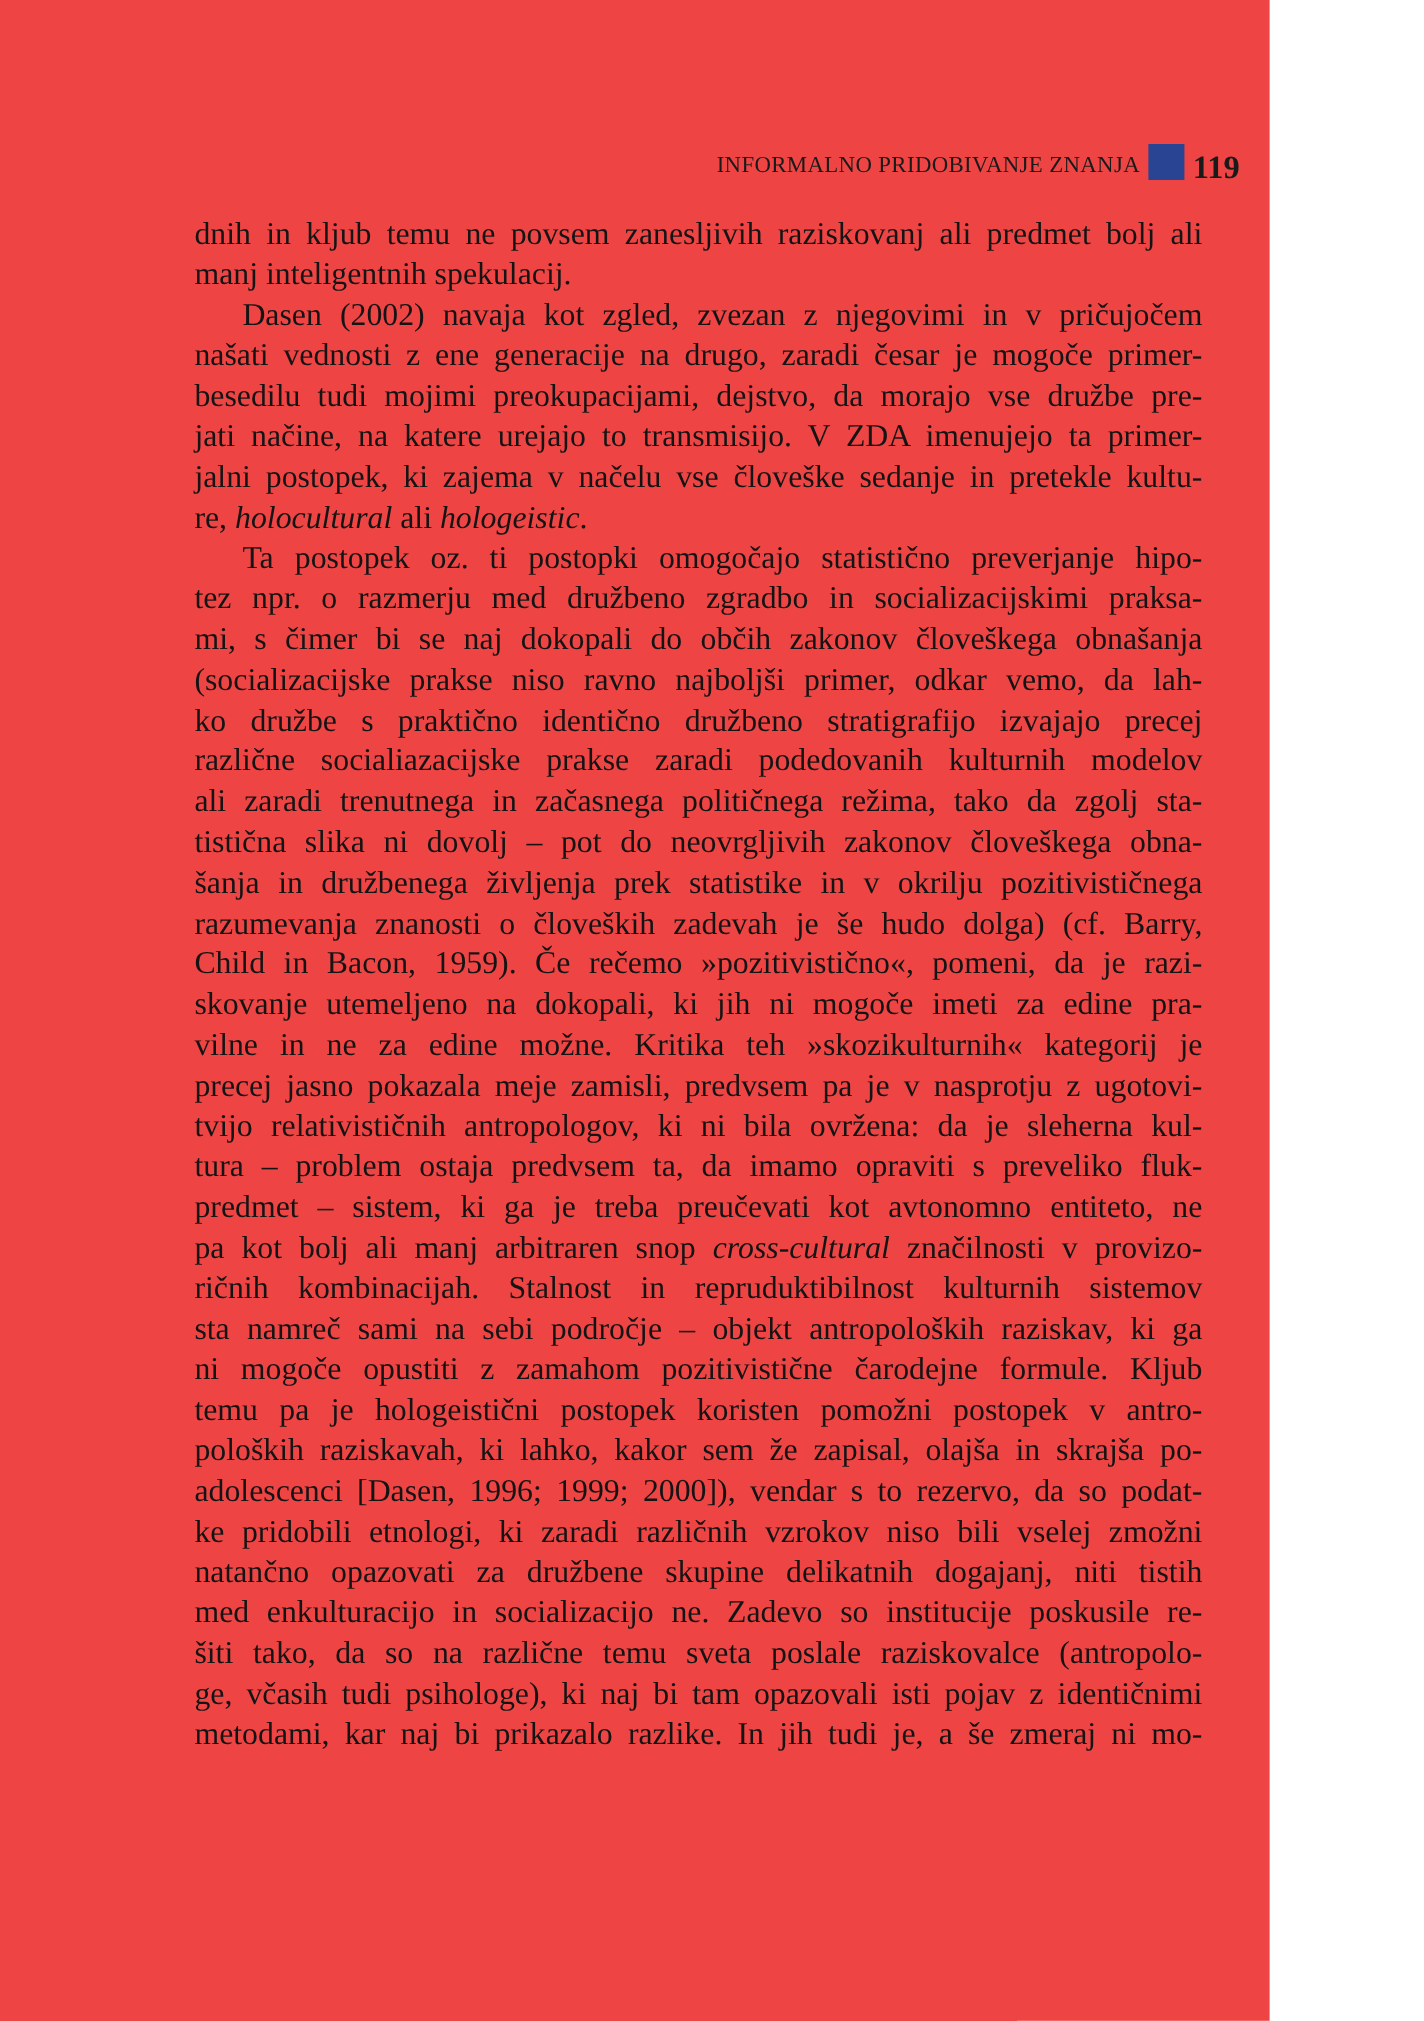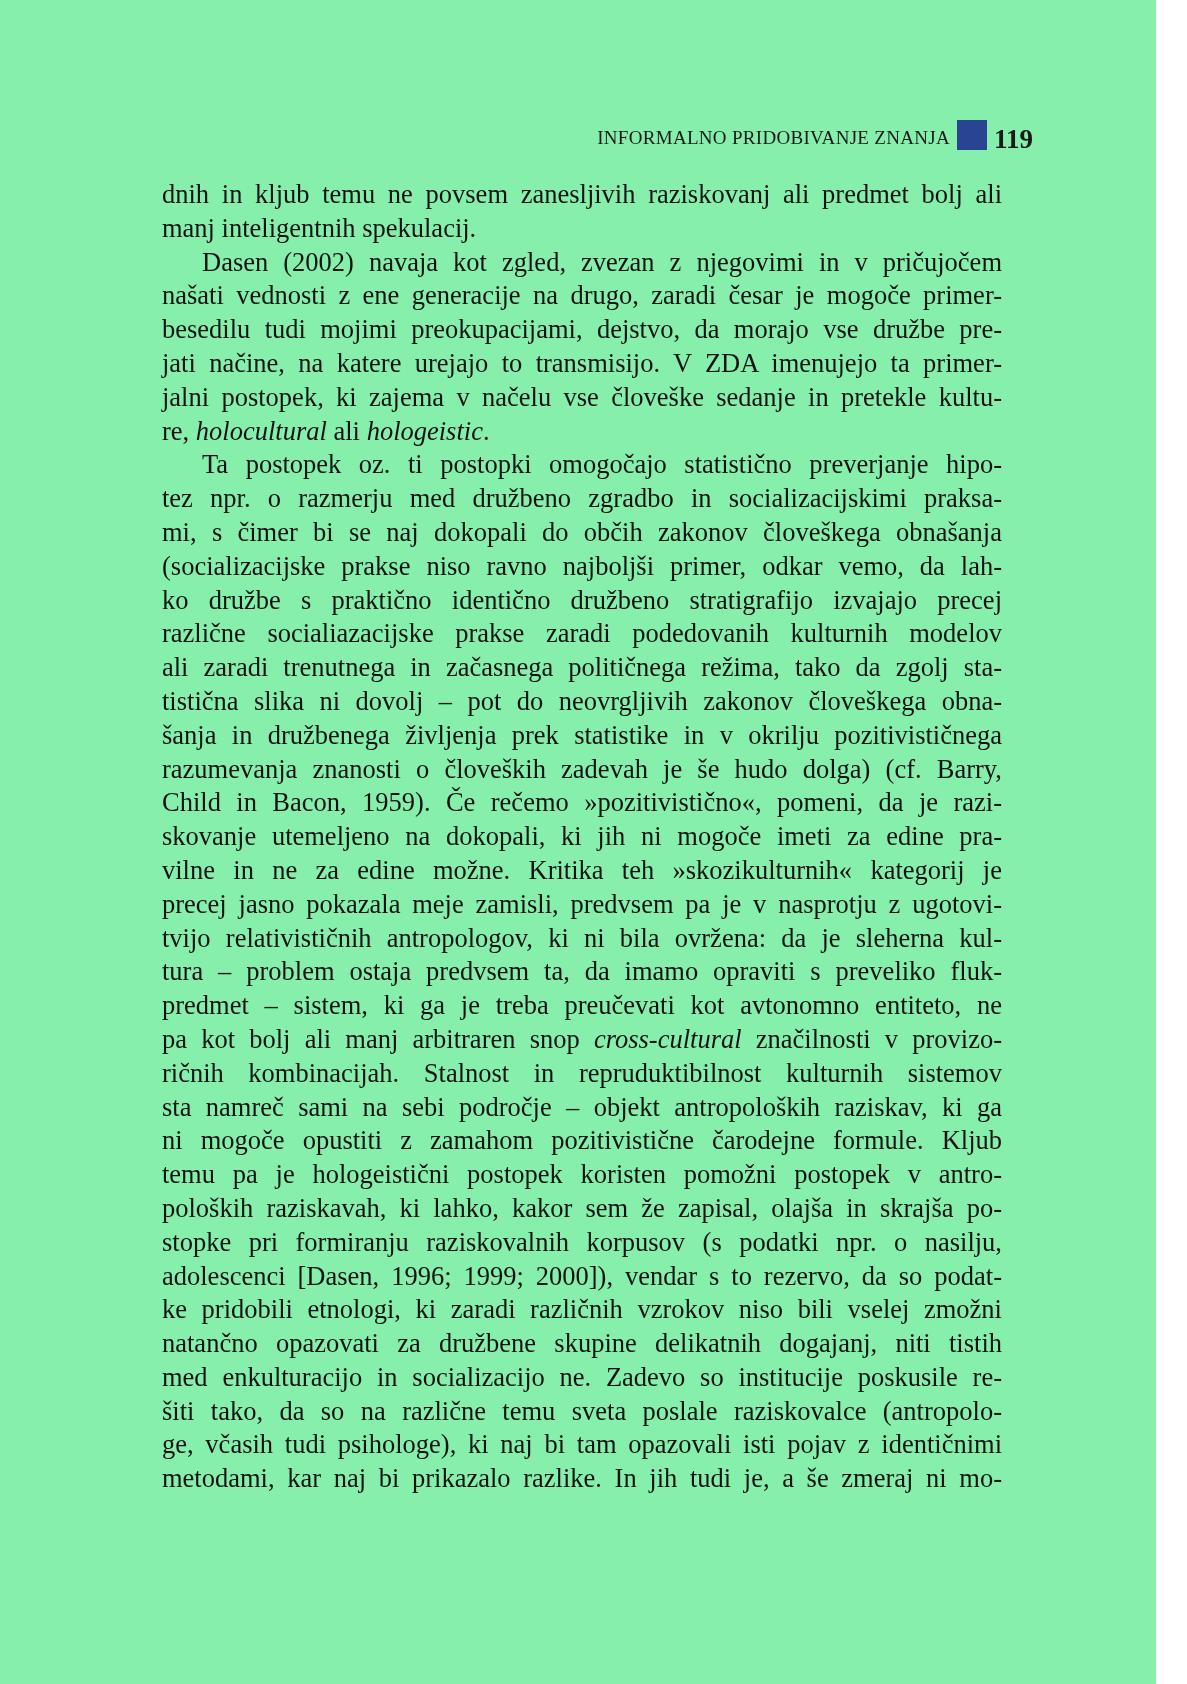--- a/index.html
+++ b/index.html
@@ -1,17 +1,17 @@
 <!DOCTYPE html>
 <html><head>
 <meta charset="utf-8">
 <style>
   html, body { margin: 0; padding: 0; background: #ffffff; }
   body { width: 1187px; height: 1684px; position: relative; overflow: hidden; }
-  .page { position: absolute; left: 0; top: 0; width: 1156px; height: 1684px; background: #86efac; }
+  .page { position: absolute; left: 0; top: 0; width: 1058px; height: 1684px; background: #ef4444; }
   .running-head {
     position: absolute; top: 126px; left: 500px; width: 450px;
     text-align: right;
     font-family: "Liberation Serif", serif; font-size: 19px; letter-spacing: 0.3px;
     color: #1a1a1a; line-height: 24px;
   }
   .head-box {
     position: absolute; left: 957px; top: 120px; width: 30px; height: 30px;
     background: #2a4494;
   }
@@ -65,21 +65,20 @@
       <span class="line">precej jasno pokazala meje zamisli, predvsem pa je v nasprotju z ugotovi-</span>
       <span class="line">tvijo relativističnih antropologov, ki ni bila ovržena: da je sleherna kul-</span>
       <span class="line">tura – problem ostaja predvsem ta, da imamo opraviti s preveliko fluk-</span>
       <span class="line">predmet – sistem, ki ga je treba preučevati kot avtonomno entiteto, ne</span>
       <span class="line"><span>pa kot bolj ali manj arbitraren snop </span><em>cross-cultural</em><span> značilnosti v provizo-</span></span>
       <span class="line">ričnih kombinacijah. Stalnost in repruduktibilnost kulturnih sistemov</span>
       <span class="line">sta namreč sami na sebi področje – objekt antropoloških raziskav, ki ga</span>
       <span class="line">ni mogoče opustiti z zamahom pozitivistične čarodejne formule. Kljub</span>
       <span class="line">temu pa je hologeistični postopek koristen pomožni postopek v antro-</span>
       <span class="line">poloških raziskavah, ki lahko, kakor sem že zapisal, olajša in skrajša po-</span>
-      <span class="line">stopke pri formiranju raziskovalnih korpusov (s podatki npr. o nasilju,</span>
       <span class="line">adolescenci [Dasen, 1996; 1999; 2000]), vendar s to rezervo, da so podat-</span>
       <span class="line">ke pridobili etnologi, ki zaradi različnih vzrokov niso bili vselej zmožni</span>
       <span class="line">natančno opazovati za družbene skupine delikatnih dogajanj, niti tistih</span>
       <span class="line">med enkulturacijo in socializacijo ne. Zadevo so institucije poskusile re-</span>
       <span class="line">šiti tako, da so na različne temu sveta poslale raziskovalce (antropolo-</span>
       <span class="line">ge, včasih tudi psihologe), ki naj bi tam opazovali isti pojav z identičnimi</span>
       <span class="line">metodami, kar naj bi prikazalo razlike. In jih tudi je, a še zmeraj ni mo-</span>
     </div>
 </div>
 

